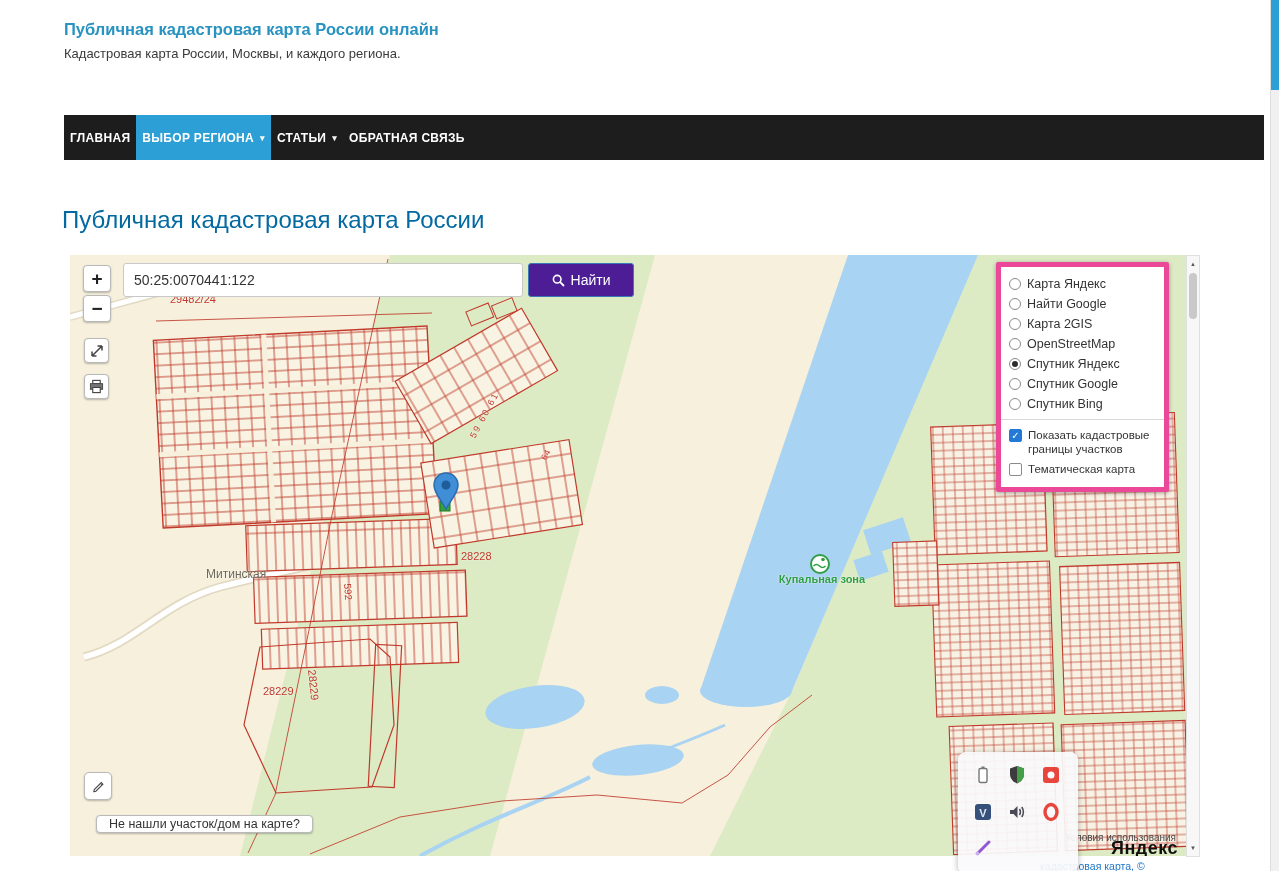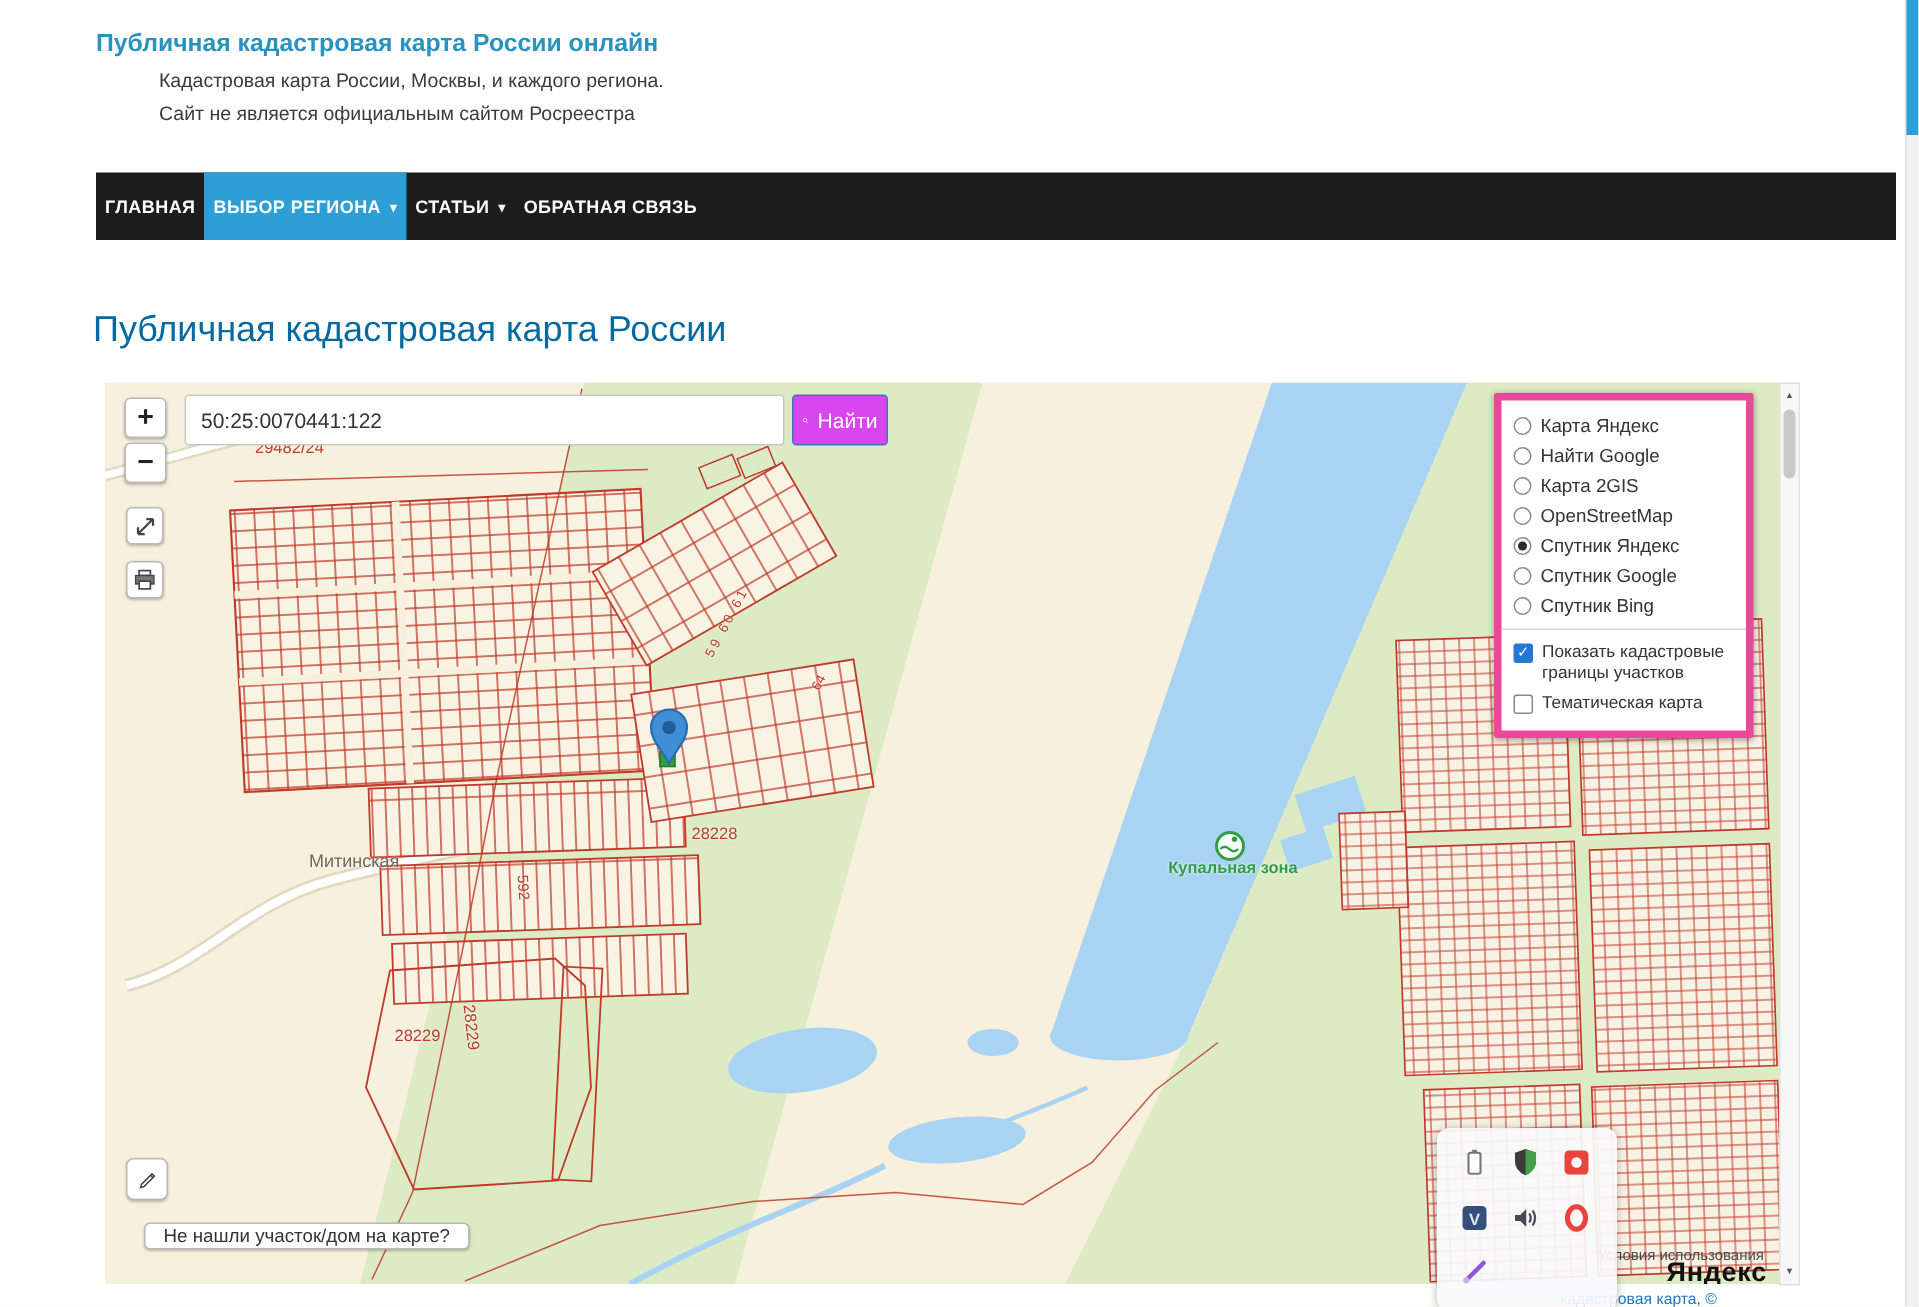--- a/index.html
+++ b/index.html
@@ -3,21 +3,21 @@
 <meta charset="utf-8">
 <style>
   html,body{margin:0;padding:0;}
   body{
     width:1279px;height:871px;overflow:hidden;position:relative;
     background:#fff;font-family:"Liberation Sans",sans-serif;
   }
   
   .site-header{position:absolute;left:0;top:0;width:100%;height:115px;background:#fff;}
   .site-title{position:absolute;left:64px;top:20px;font-size:16.5px;font-weight:bold;color:#2892c0;text-decoration:none;}
-  .tagline{position:absolute;left:64px;font-size:13px;color:#3a3a3a;margin-left:42px;}
+  .tagline{position:absolute;left:64px;font-size:13px;color:#3a3a3a;}
   .tagline1{top:46px;} .tagline2{top:68px;}
   
   .topnav{position:absolute;left:64px;top:115px;width:1200px;height:45px;background:#1d1d1d;display:flex;}
   .nav-item{display:flex;align-items:center;padding:0 6px;font-size:12px;font-weight:bold;color:#fff;letter-spacing:.3px;text-decoration:none;}
   .nav-item.active{background:#2b9fd6;}
   .caret{font-size:9px;margin-left:6px;opacity:.95;}
   
   .page-heading{position:absolute;left:62px;top:206px;margin:0;font-size:24px;font-weight:400;color:#0369a1;}
   
   .map-wrap{position:absolute;left:70px;top:255px;width:1116px;height:601px;overflow:hidden;background:#f6f0dc;}
@@ -37,22 +37,22 @@
     box-shadow:0 1px 2px rgba(0,0,0,.25);display:flex;align-items:center;justify-content:center;cursor:pointer;box-sizing:border-box;}
   .zoom-in{left:13px;top:10px;width:28px;height:27px;font-size:19px;font-weight:bold;color:#222;}
   .zoom-out{left:13px;top:40px;width:28px;height:27px;font-size:19px;font-weight:bold;color:#222;}
   .btn-expand{left:14px;top:83px;width:25px;height:25px;}
   .btn-print{left:14px;top:119px;width:25px;height:25px;}
   .btn-measure{left:14px;top:517px;width:28px;height:28px;border-radius:5px;}
   .btn-notfound{left:26px;top:560px;height:18px;padding:0 12px;font-size:12.5px;color:#333;}
   .search-input{position:absolute;left:53px;top:8px;width:400px;height:34px;box-sizing:border-box;
     border:1px solid #c8c8c8;border-radius:3px;padding:16px 10px;font-size:14px;color:#333;
     font-family:"Liberation Sans",sans-serif;background:#fff;}
-  .btn-find{position:absolute;left:458px;top:8px;width:64px;height:34px;box-sizing:border-box;
-    background:#d946ef;border:1px solid #3a79b8;border-radius:3px;color:#fff;font-size:14px;
+  .btn-find{position:absolute;left:458px;top:8px;width:106px;height:34px;box-sizing:border-box;
+    background:#4c1d95;border:1px solid #3a79b8;border-radius:3px;color:#fff;font-size:14px;
     display:flex;align-items:center;justify-content:center;gap:6px;cursor:pointer;}
   
   .layer-panel{position:absolute;left:926px;top:7px;width:173px;box-sizing:border-box;background:#fff;
     border:5px solid #ec4899;border-radius:2px;box-shadow:0 1px 4px rgba(0,0,0,.35);padding:7px 8px 8px;}
   .radio-row{display:flex;align-items:center;gap:6px;height:20px;font-size:12.5px;color:#333;cursor:pointer;}
   .radio-dot{width:12px;height:12px;border:1px solid #8a8a8a;border-radius:50%;background:#fff;position:relative;flex:none;box-sizing:border-box;}
   .radio-dot.checked::after{content:"";position:absolute;left:2px;top:2px;right:2px;bottom:2px;background:#2b2b2b;border-radius:50%;}
   .layer-sep{border-top:1px solid #d7d7d7;margin:5px -8px;}
   .check-row{display:flex;align-items:flex-start;gap:6px;font-size:11.5px;color:#333;line-height:14px;padding:3px 0;cursor:pointer;}
   .cb{width:13px;height:13px;border:1px solid #8a8a8a;background:#fff;display:flex;align-items:center;justify-content:center;
@@ -76,21 +76,20 @@
     background:rgba(250,250,252,.92);border-radius:8px;box-shadow:0 1px 6px rgba(0,0,0,.3);
     display:grid;grid-template-columns:repeat(3,1fr);row-gap:12px;column-gap:10px;padding:12px 14px;z-index:50;}
   .ov-icon{width:22px;height:22px;display:flex;align-items:center;justify-content:center;cursor:pointer;}
 </style>
 </head>
 <body>
 
 <header class="site-header">
   <a class="site-title" href="#">Публичная кадастровая карта России онлайн</a>
   <div class="tagline tagline1">Кадастровая карта России, Москвы, и каждого региона.</div>
-  <div class="tagline tagline2">Сайт не является официальным сайтом Росреестра</div>
 </header>
 
 <nav class="topnav">
   <a class="nav-item" href="#">
     <span>ГЛАВНАЯ</span>
   </a>
   <a class="nav-item active" href="#">
     <span>ВЫБОР РЕГИОНА</span>
     <span class="caret">▾</span>
   </a>

